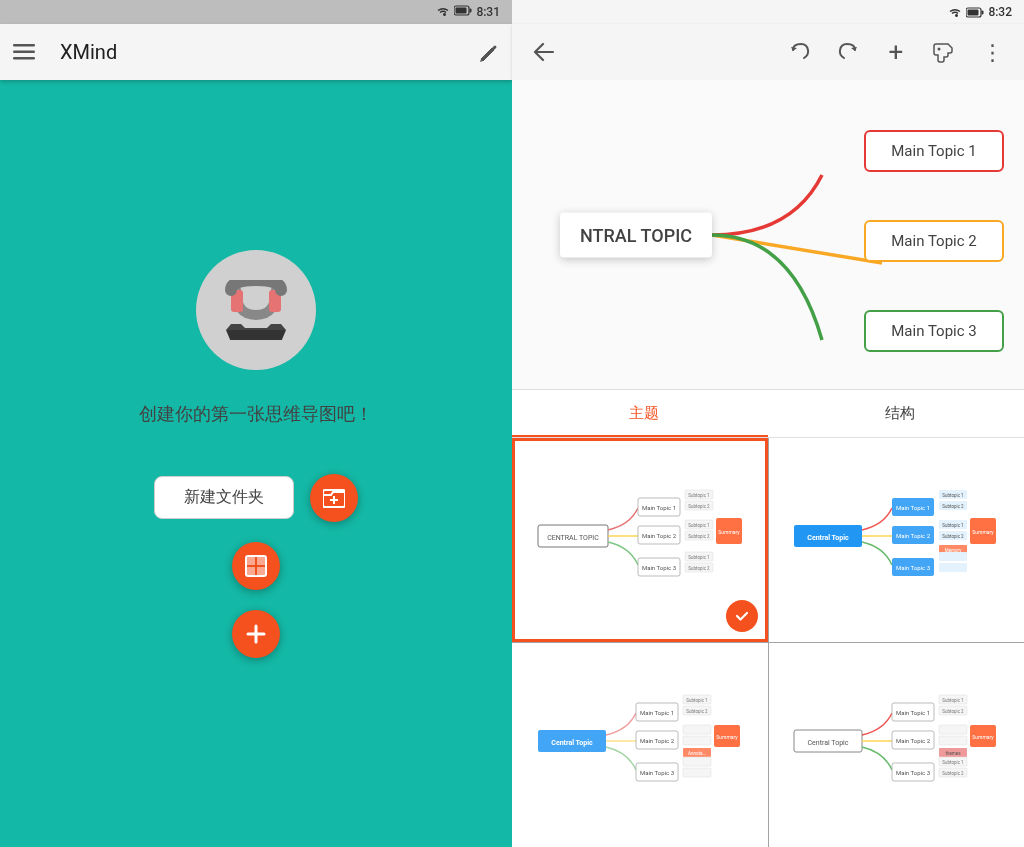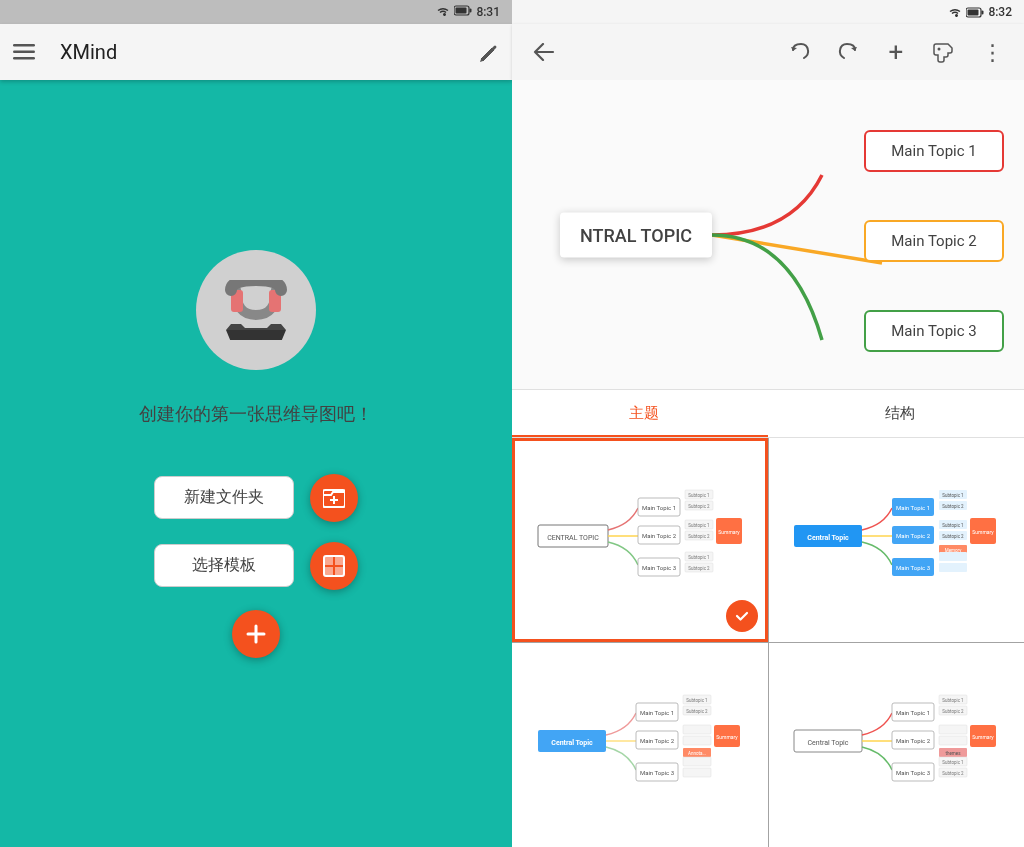--- a/index.html
+++ b/index.html
@@ -374,21 +374,20 @@
       <div class="action-btn">
         <svg width="22" height="22" viewBox="0 0 22 22">
           <rect x="0" y="3" width="22" height="17" rx="2" fill="none" stroke="white" stroke-width="2"></rect>
           <path d="M0 8 L8 8 L10 5 L22 5" stroke="white" stroke-width="2" fill="none"></path>
           <path d="M11 9 L11 17 M7 13 L15 13" stroke="white" stroke-width="2"></path>
         </svg>
       </div>
     </div>
 
     <div class="action-row">
-      <div class="action-label">选择模板</div>
       <div class="action-btn">
         <svg width="22" height="22" viewBox="0 0 22 22">
           <rect x="1" y="1" width="20" height="20" rx="2" stroke="white" stroke-width="2" fill="none"></rect>
           <rect x="1" y="1" width="9" height="9" fill="white" opacity="0.5"></rect>
           <rect x="12" y="1" width="9" height="9" fill="white" opacity="0.5"></rect>
           <rect x="1" y="12" width="9" height="9" fill="white" opacity="0.5"></rect>
           <rect x="12" y="12" width="9" height="9" fill="white" opacity="0.5"></rect>
         </svg>
       </div>
     </div>

